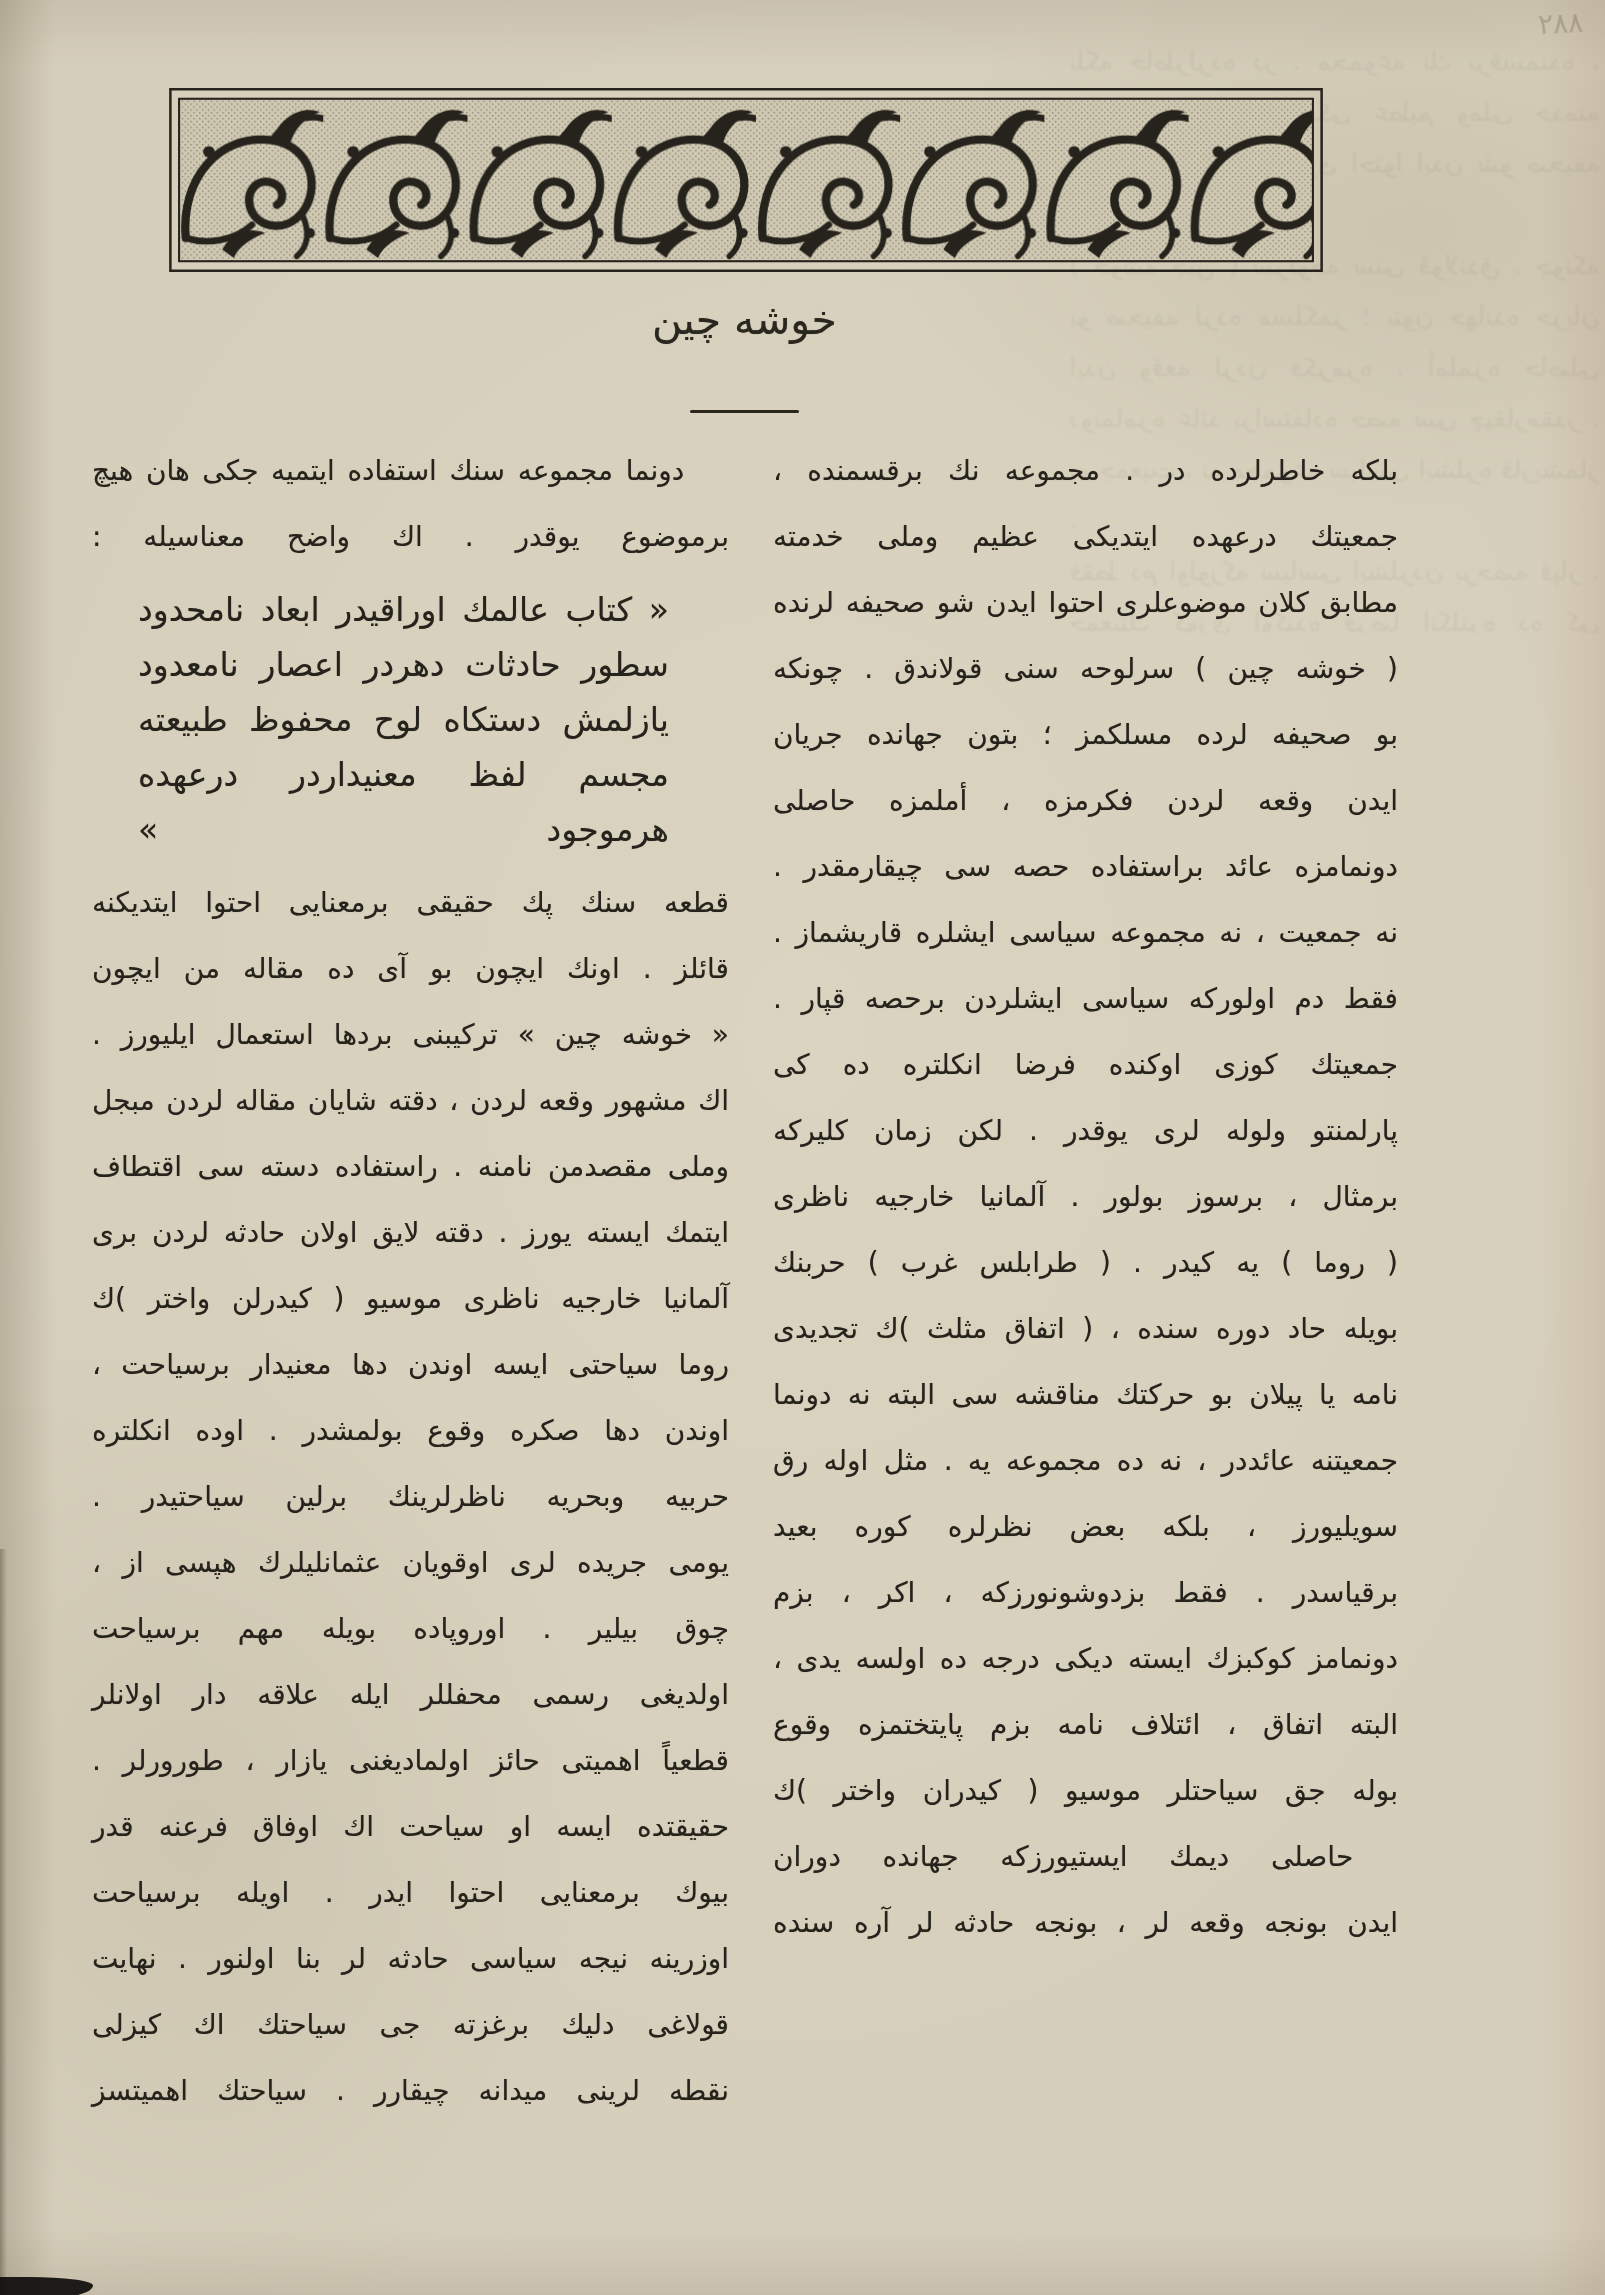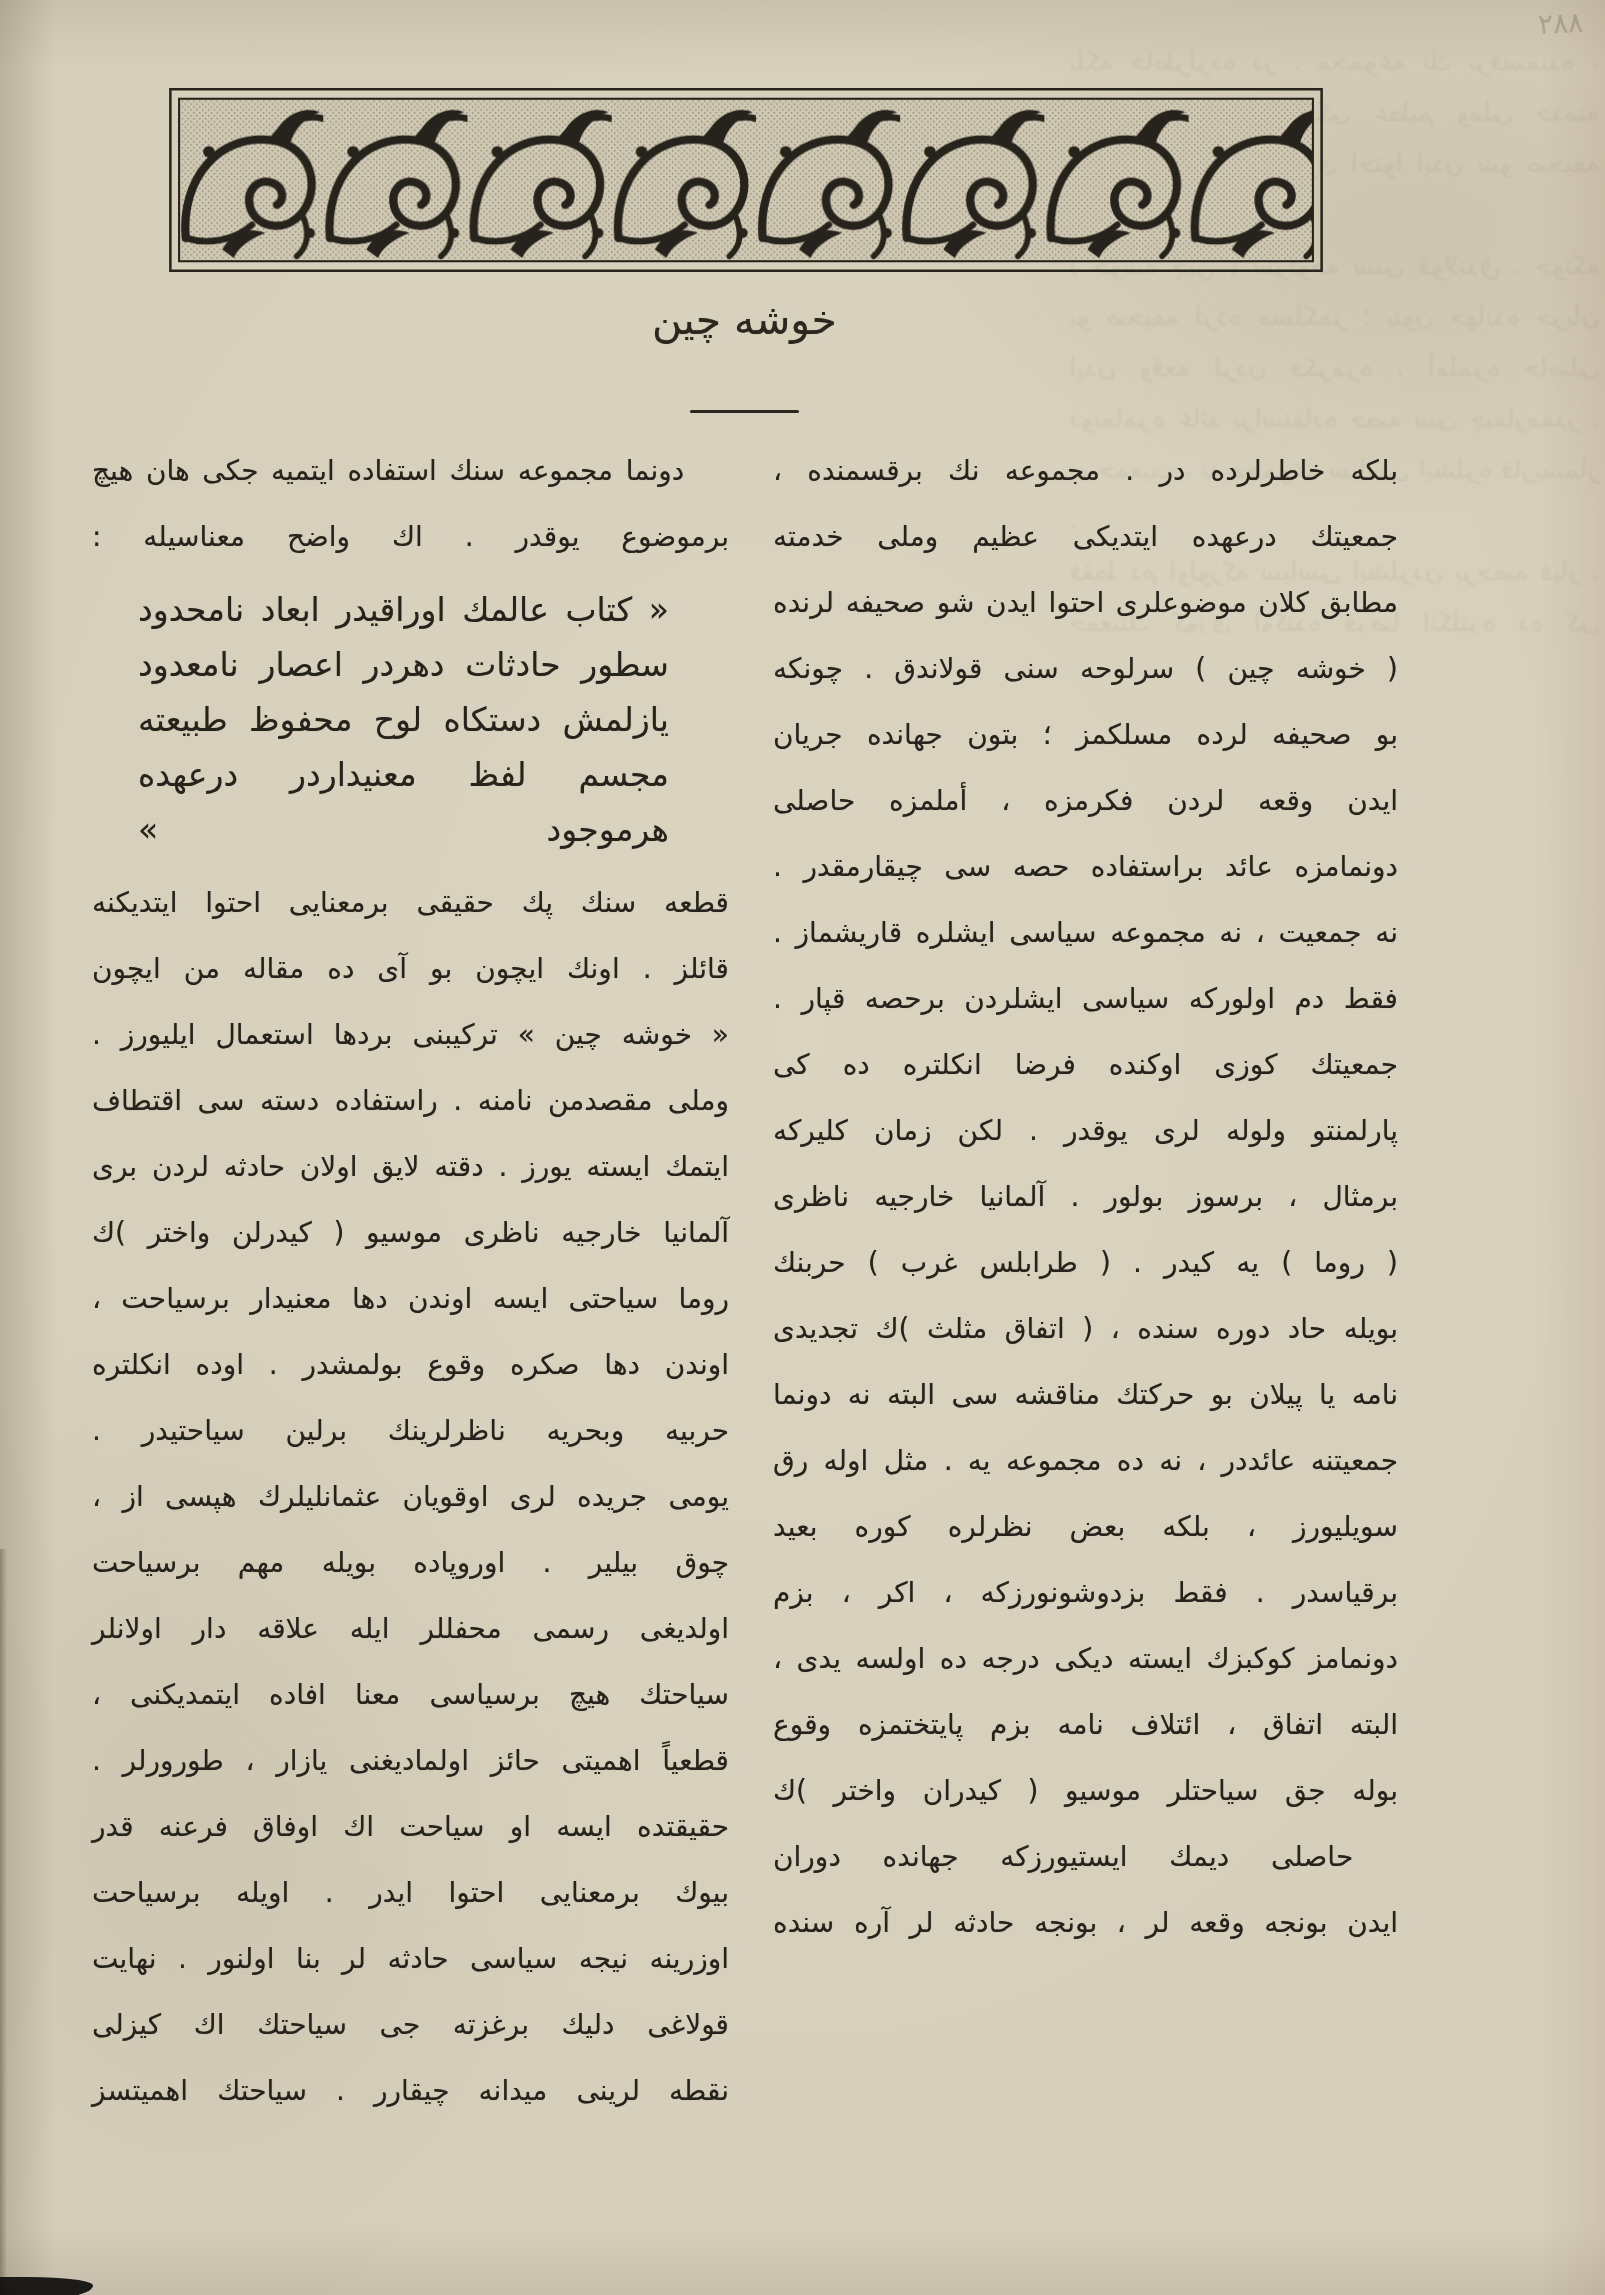--- a/index.html
+++ b/index.html
@@ -228,30 +228,30 @@
       <div class="quote">
           <div class="line">« كتاب عالمك اوراقيدر ابعاد نامحدود</div>
           <div class="line">سطور حادثات دهردر اعصار نامعدود</div>
           <div class="line">يازلمش دستكاه لوح محفوظ طبيعته</div>
           <div class="line">مجسم لفظ معنيداردر درعهده هرموجود »</div>
         </div>
       <div class="para">
           <div class="line">قطعه سنك پك حقيقى برمعنايى احتوا ايتديكنه</div>
           <div class="line">قائلز . اونك ايچون بو آى ده مقاله من ايچون</div>
           <div class="line">« خوشه چين » تركيبنى بردها استعمال ايليورز .</div>
+          <div class="line">اك مشهور وقعه لردن ، دقته شايان مقاله لردن مبجل</div>
           <div class="line">وملى مقصدمن نامنه . راستفاده دسته سى اقتطاف</div>
           <div class="line">ايتمك ايسته يورز . دقته لايق اولان حادثه لردن برى</div>
           <div class="line">آلمانيا خارجيه ناظرى موسيو ( كيدرلن واختر )ك</div>
           <div class="line">روما سياحتى ايسه اوندن دها معنيدار برسياحت ،</div>
           <div class="line">اوندن دها صكره وقوع بولمشدر . اوده انكلتره</div>
           <div class="line">حربيه وبحريه ناظرلرينك برلين سياحتيدر .</div>
           <div class="line">يومى جريده لرى اوقويان عثمانليلرك هپسى از ،</div>
           <div class="line">چوق بيلير . اوروپاده بويله مهم برسياحت</div>
           <div class="line">اولديغى رسمى محفللر ايله علاقه دار اولانلر</div>
-          <div class="line">سياحتك هيچ برسياسى معنا افاده ايتمديكنى ،</div>
           <div class="line">قطعياً اهميتى حائز اولماديغنى يازار ، طورورلر .</div>
           <div class="line">حقيقتده ايسه او سياحت اك اوفاق فرعنه قدر</div>
           <div class="line">بيوك برمعنايى احتوا ايدر . اويله برسياحت</div>
           <div class="line">اوزرينه نيجه سياسى حادثه لر بنا اولنور . نهايت</div>
           <div class="line">قولاغى دليك برغزته جى سياحتك اك كيزلى</div>
           <div class="line">نقطه لرينى ميدانه چيقارر . سياحتك اهميتسز</div>
         </div>
     </div>
 
   </div>

